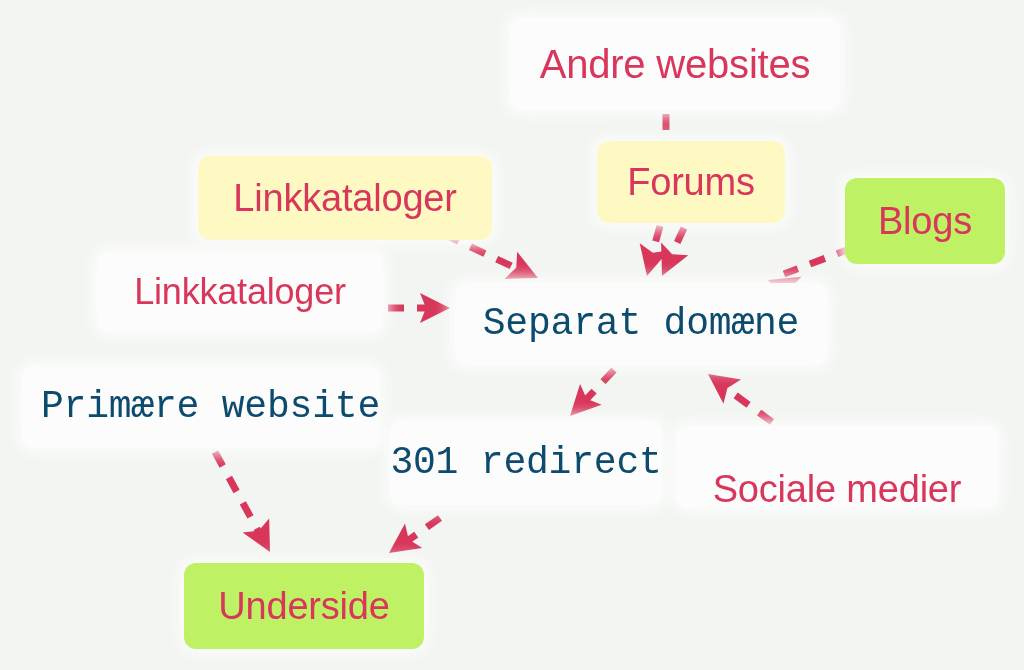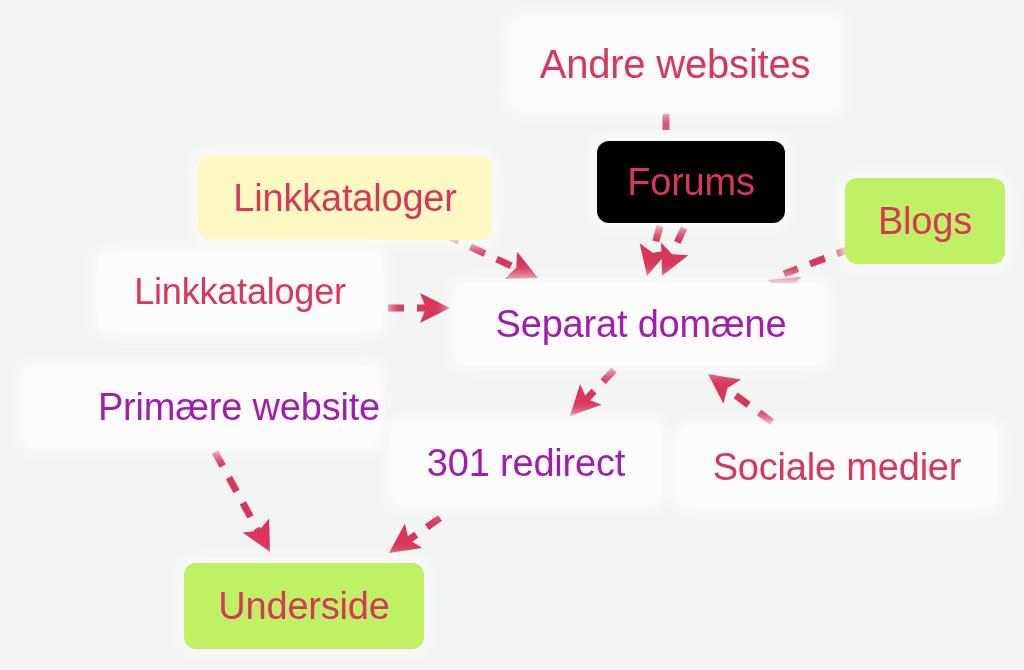--- a/index.html
+++ b/index.html
@@ -36,21 +36,22 @@
     align-items: center;
     justify-content: center;
     white-space: nowrap;
     letter-spacing: -0.2px;
     box-shadow: 0 0 14px 6px rgba(251,252,251,0.95);
   }
   .node-accent {
     color: #d8365a;
   }
   .node-dark {
-    color: #a21caf;
+    color: #0c4a6e;
+    font-family: Liberation Mono, monospace;
   }
   .node-label {
     display: block;
     line-height: 1;
   }
 </style>
 </head>
 <body style="background: rgb(242, 245, 241);">
 
 <div id="diagram" style="background: rgb(242, 245, 241);">
@@ -75,38 +76,38 @@
       <path d="M 215 452 L 262 538" stroke="#d8365a" stroke-width="7" stroke-linecap="butt" fill="none" stroke-dasharray="16 13"></path>
       <polygon points="0,0 -30,-15 -24,0 -30,15" fill="#d8365a" transform="translate(270,552) rotate(62)"></polygon>
     </svg>
   <div id="node-layer">
       <div class="node node-accent" style="left: 510px; top: 18px; width: 330px; height: 92px; background: rgb(251, 252, 251);">
         <span class="node-label" style="font-size: 40px;">Andre websites</span>
       </div>
       <div class="node node-accent" style="left: 198px; top: 156px; width: 294px; height: 84px; background: #fef9c3;">
         <span class="node-label" style="font-size: 38px;">Linkkataloger</span>
       </div>
-      <div class="node node-accent" style="left: 597px; top: 141px; width: 188px; height: 82px; background: #000000;">
+      <div class="node node-accent" style="left: 597px; top: 141px; width: 188px; height: 82px; background: #fef9c3;">
         <span class="node-label" style="font-size: 38px;">Forums</span>
       </div>
       <div class="node node-accent" style="left: 845px; top: 178px; width: 160px; height: 86px; background: #bef264;">
         <span class="node-label" style="font-size: 38px;">Blogs</span>
       </div>
       <div class="node node-accent" style="left: 97px; top: 252px; width: 286px; height: 80px; background: rgb(251, 252, 251);">
         <span class="node-label" style="font-size: 36px;">Linkkataloger</span>
       </div>
       <div class="node node-dark" style="left: 455px; top: 283px; width: 372px; height: 82px; background: rgb(251, 252, 251);">
         <span class="node-label" style="font-size: 38px;">Separat domæne</span>
       </div>
       <div class="node node-dark" style="left: 22px; top: 366px; width: 358px; height: 82px; background: rgb(251, 252, 251); justify-content: flex-end;">
         <span class="node-label" style="font-size: 38px;">Primære website</span>
       </div>
       <div class="node node-dark" style="left: 390px; top: 421px; width: 272px; height: 84px; background: rgb(251, 252, 251);">
         <span class="node-label" style="font-size: 38px;">301 redirect</span>
       </div>
-      <div class="node node-accent" style="left: 676px; top: 426px; width: 322px; height: 82px; background: rgb(251, 252, 251);">
+      <div class="node node-accent" style="left: 676px; top: 426px; width: 322px; height: 82px; background: rgb(251, 252, 251); align-items: flex-end;">
         <span class="node-label" style="font-size: 38px;">Sociale medier</span>
       </div>
       <div class="node node-accent" style="left: 184px; top: 563px; width: 240px; height: 86px; background: #bef264;">
         <span class="node-label" style="font-size: 38px;">Underside</span>
       </div>
     </div>
 </div>
 
 </body></html>

